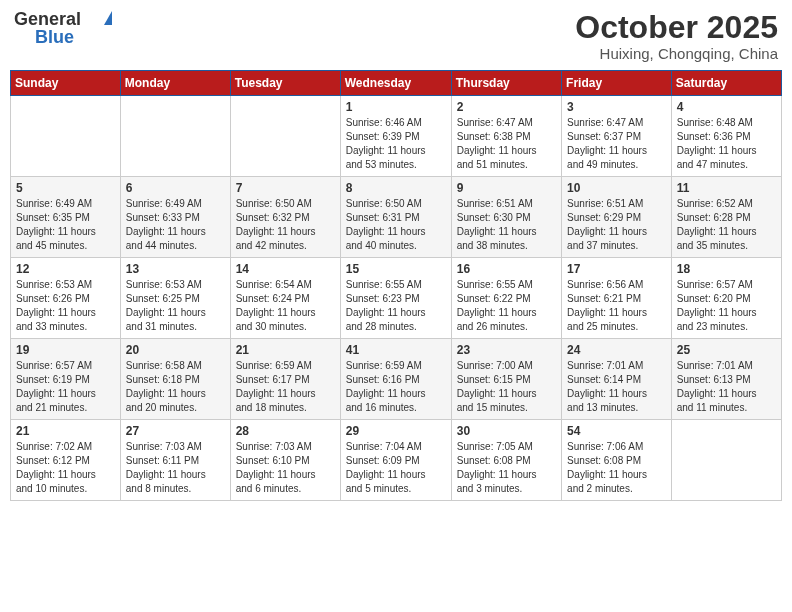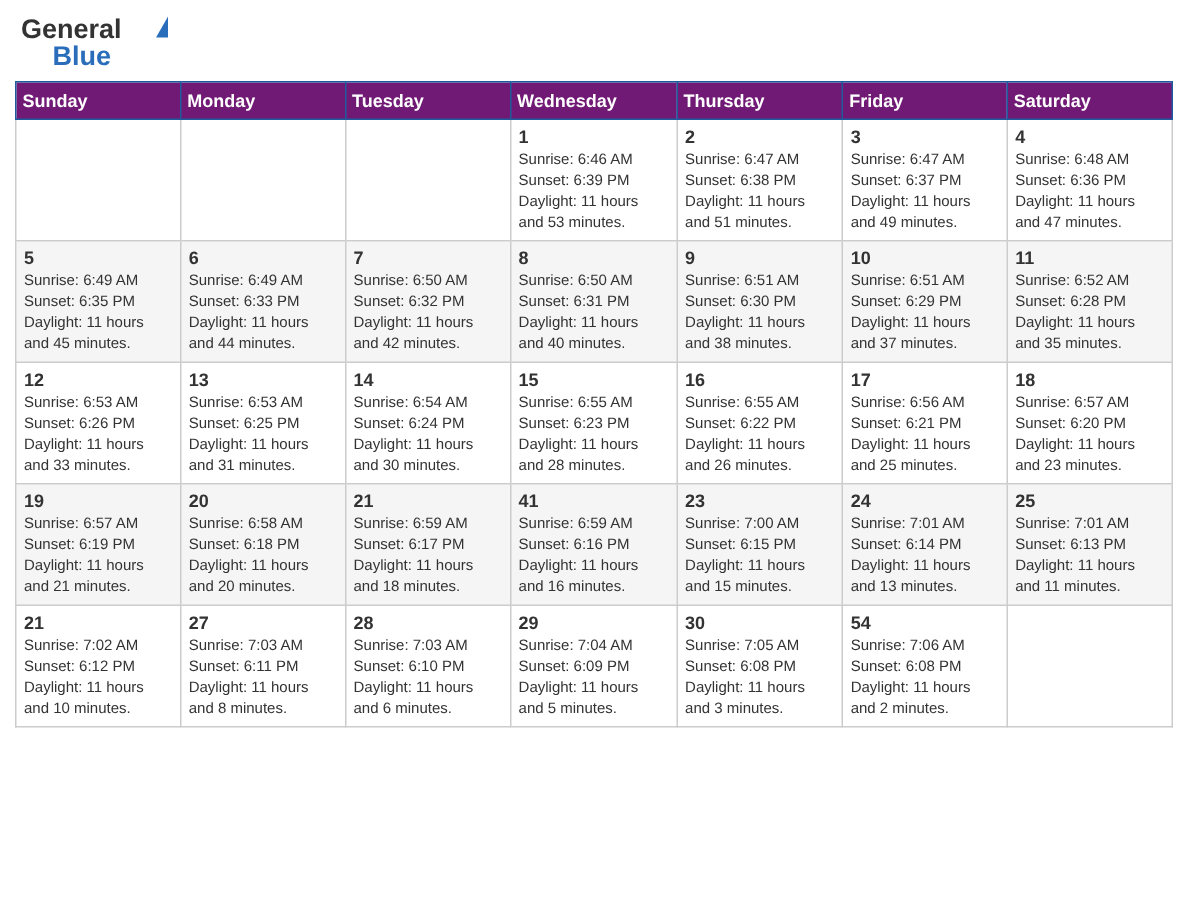--- a/index.html
+++ b/index.html
@@ -47,21 +47,21 @@
     .location {
       font-size: 15px;
       color: #555;
     }
     .calendar {
       width: 100%;
       border-collapse: collapse;
       border: 1px solid #ccc;
     }
     .calendar th {
-      background: #701a75;
+      background: #b91c1c;
       color: #fff;
       font-size: 12px;
       font-weight: bold;
       padding: 5px 4px;
       text-align: left;
       border: 1px solid #1e5a9e;
     }
     .calendar td {
       vertical-align: top;
       padding: 4px 5px;
@@ -93,20 +93,24 @@
 </head>
 <body>
 
 <div class="header">
   <div class="logo">
     <div style="display:flex; align-items:center;gap:20px;">
       <span class="logo-general">General</span>
       <span style="display:inline-block; width:0; height:0; border-left:8px solid transparent; border-bottom:14px solid #2a6ebb; margin-left:3px; margin-bottom:2px;"></span>
     </div>
     <span class="logo-blue">Blue</span>
+  </div>
+  <div class="title-block">
+    <div class="month-title">October 2025</div>
+    <div class="location">Huixing, Chongqing, China</div>
   </div>
 </div>
 
 <table class="calendar">
   <thead>
     <tr>
     <th>Sunday</th>
         <th>Monday</th>
         <th>Tuesday</th>
         <th>Wednesday</th>

